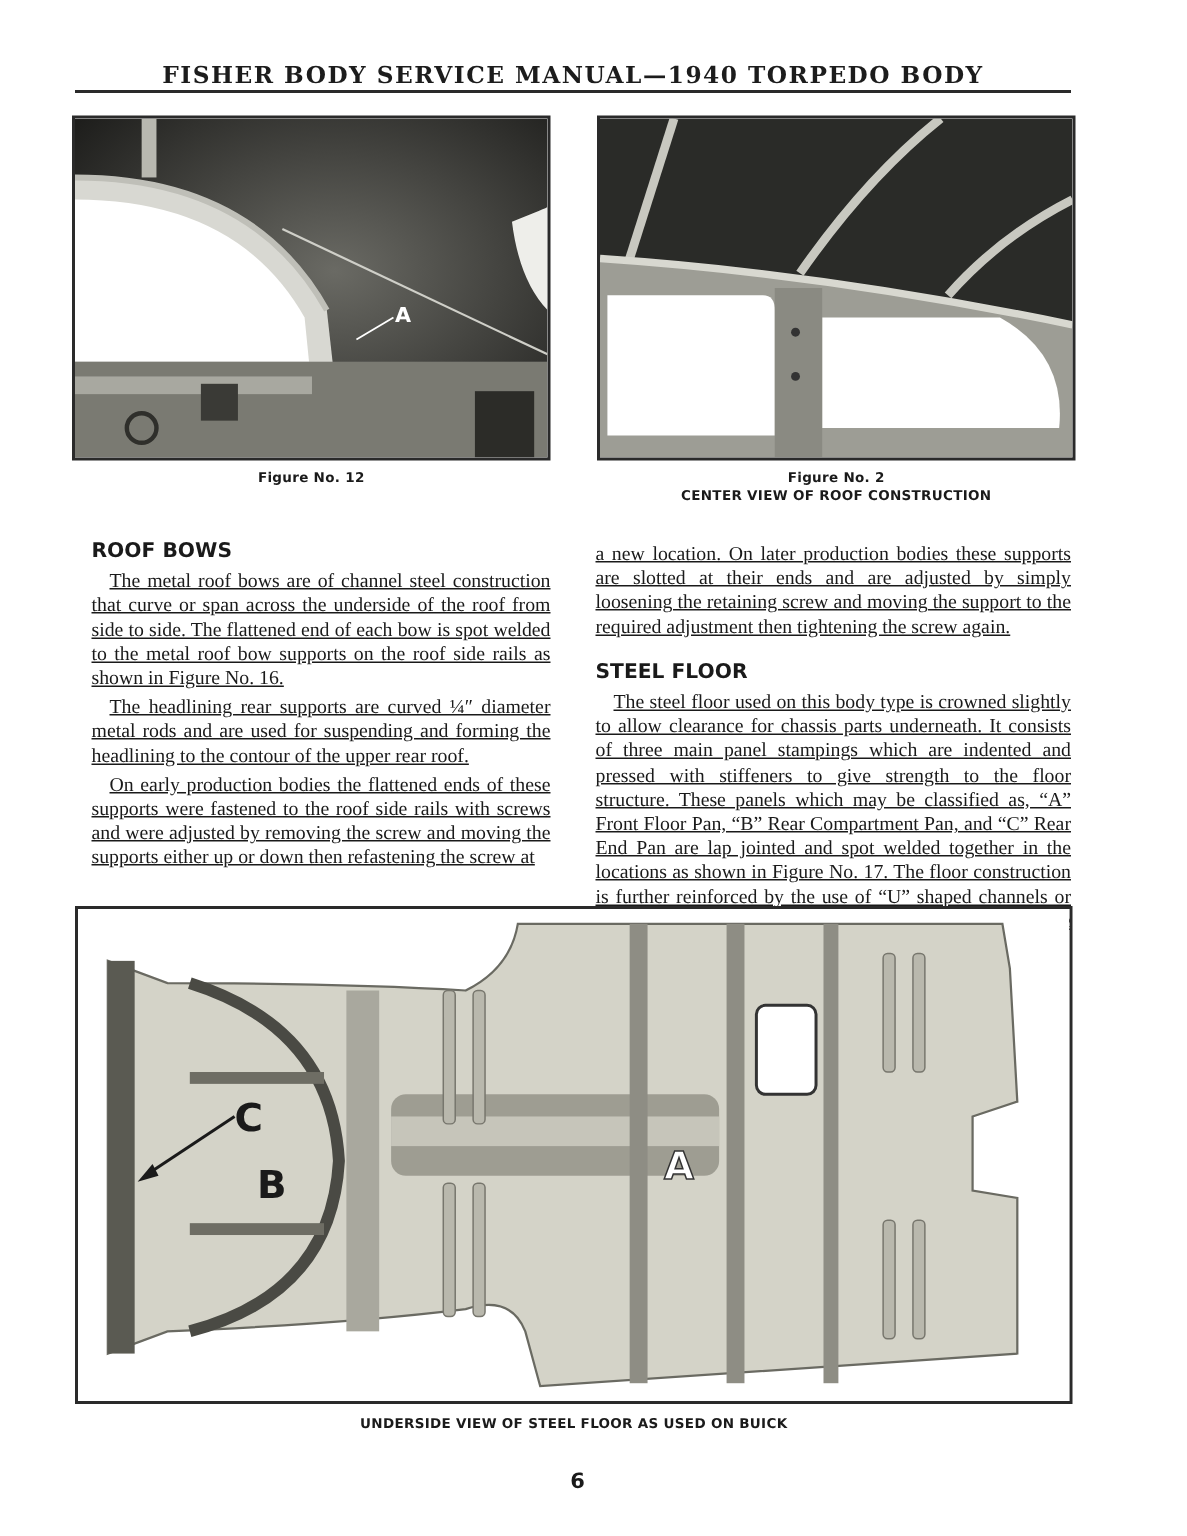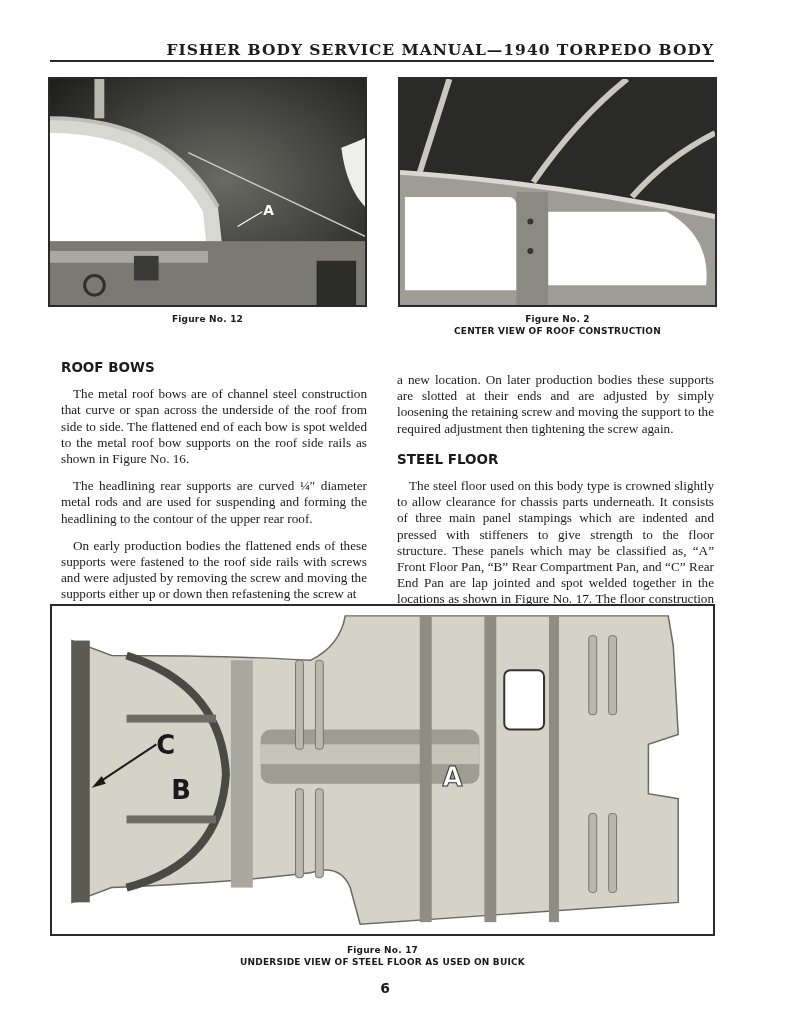--- a/index.html
+++ b/index.html
@@ -1,37 +1,37 @@
 <!DOCTYPE html>
 <html><head>
   <meta charset="utf-8">
   <style>
     html, body { margin: 0; padding: 0; }
     body {
       width: 791px; height: 1024px; background: #ffffff; position: relative; overflow: hidden;
       font-family: "DejaVu Serif", serif; color: #1a1a1a;
     }
     .header {
-      position: absolute; left: 50px; top: 40px; width: 664px; text-align: right;
+      position: absolute; left: 50px; top: 40px; width: 664px; text-align: center;
       font-family: "DejaVu Serif", serif; font-weight: bold; font-size: 15.5px; letter-spacing: 1px;
       color: #1c1c1c;
     }
     .header-rule { position: absolute; left: 50px; top: 60px; width: 664px; height: 2px; background: #2a2a2a; }
 
     .photo { position: absolute; border: 2px solid #2a2a2a; box-sizing: border-box; overflow: hidden; }
     .photo svg { display: block; width: 100%; height: 100%; }
 
     .fig-cap {
       position: absolute; text-align: center; font-family: "DejaVu Sans", sans-serif;
       font-weight: bold; font-size: 9px; line-height: 12px; color: #1a1a1a; letter-spacing: 0.2px;
     }
     .fig-cap .num { font-size: 9px; }
 
     .col { position: absolute; font-family: "Liberation Serif", serif; font-size: 13.2px; line-height: 16.2px; color: #1a1a1a; text-align: justify; }
-    .col p { margin: 11px 0 3px 0; text-indent: 12px; }
+    .col p { margin: 0 0 3px 0; text-indent: 12px; text-decoration: underline; }
     .col p.cont { text-indent: 0; }
     .section-title {
       text-align: left; font-family: "DejaVu Sans", sans-serif; font-weight: bold;
       font-size: 13.5px; margin: 0 0 4px 0; color: #1a1a1a;
     }
     .page-num { position: absolute; left: 360px; top: 980px; width: 50px; text-align: center; font-family: "DejaVu Sans", sans-serif; font-size: 14px; font-weight: bold; }
     .callout { font-family: "DejaVu Sans", sans-serif; font-weight: bold; }
   </style>
 </head>
 <body>
@@ -126,17 +126,16 @@
     <rect x="560" y="210" width="8" height="80" rx="3" fill="#b9b8ad" stroke="#77766d"></rect>
     <text x="393" y="182" class="callout" font-size="26" fill="#ffffff" stroke="#333" stroke-width="1">A</text>
     <text x="120" y="195" class="callout" font-size="26" fill="#1a1a1a">B</text>
     <text x="105" y="150" class="callout" font-size="26" fill="#1a1a1a">C</text>
     <line x1="105" y1="140" x2="45" y2="180" stroke="#1a1a1a" stroke-width="2"></line>
     <polygon points="40,184 50,172 54,180" fill="#1a1a1a"></polygon>
   </svg>
 </div>
 
 <div class="fig-cap" style="left:50px; top:944px; width:665px;">
-  <div class="num">Figure No. 17</div>
   <div>UNDERSIDE VIEW OF STEEL FLOOR AS USED ON BUICK</div>
 </div>
 
 <div class="page-num">6</div>
 
 </body></html>

